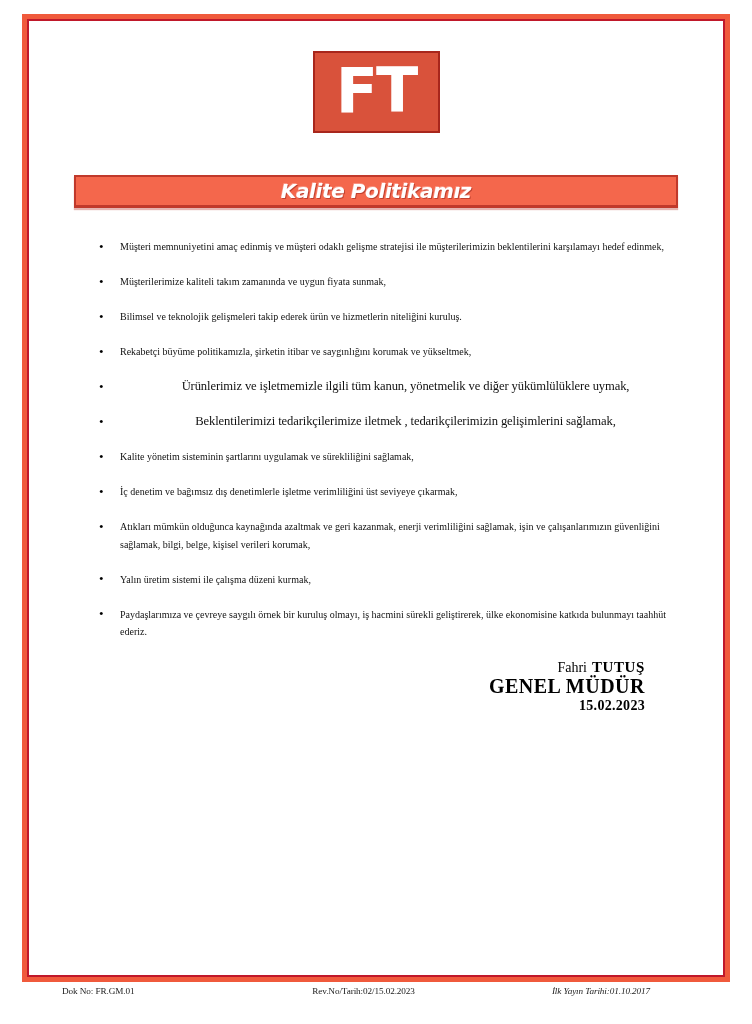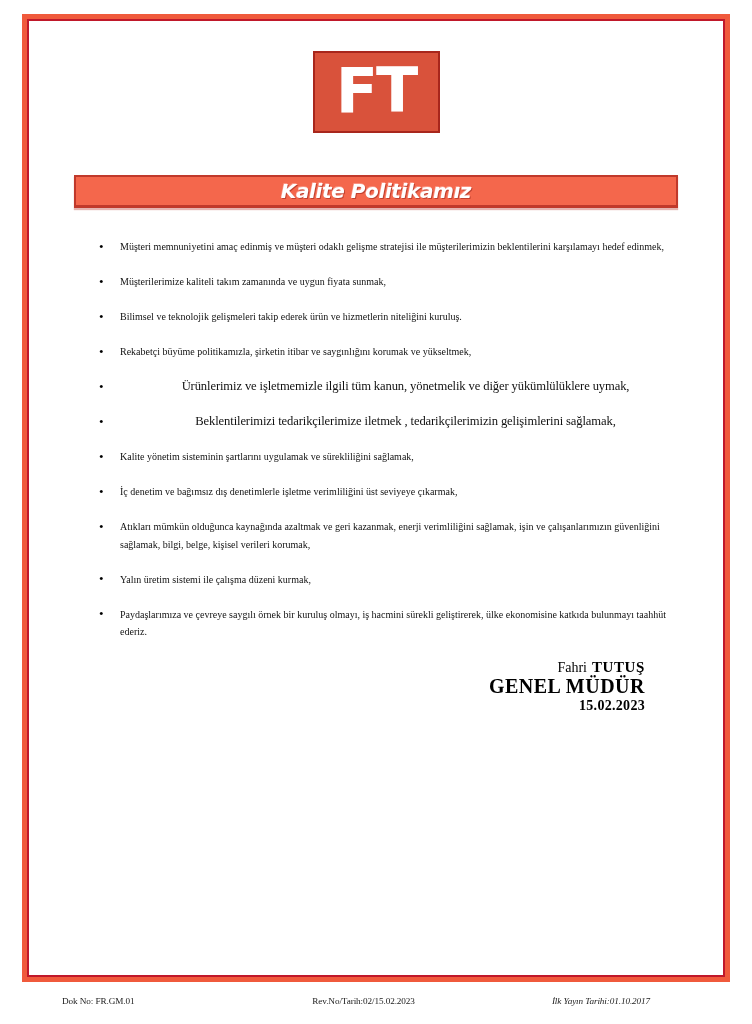--- a/index.html
+++ b/index.html
@@ -167,21 +167,21 @@
   }
 
   
   #footer {
     position: absolute;
     left: 22px;
     top: 986px;
     width: 708px;
     height: 20px;
     display: flex;
-    align-items: flex-end;
+    align-items: flex-start;
     font-size: 9.2px;
     color: #1a1a1a;
     letter-spacing: -0.1px;
   }
   #footer .cell { white-space: nowrap; }
   #footer .cell-left { width: 41%; padding-left: 40px; }
   #footer .cell-mid  { width: 33%; text-align: left; }
   #footer .cell-right{ width: 26%; text-align: left; padding-left: 6px; font-style: italic; }
 </style>
 </head>

